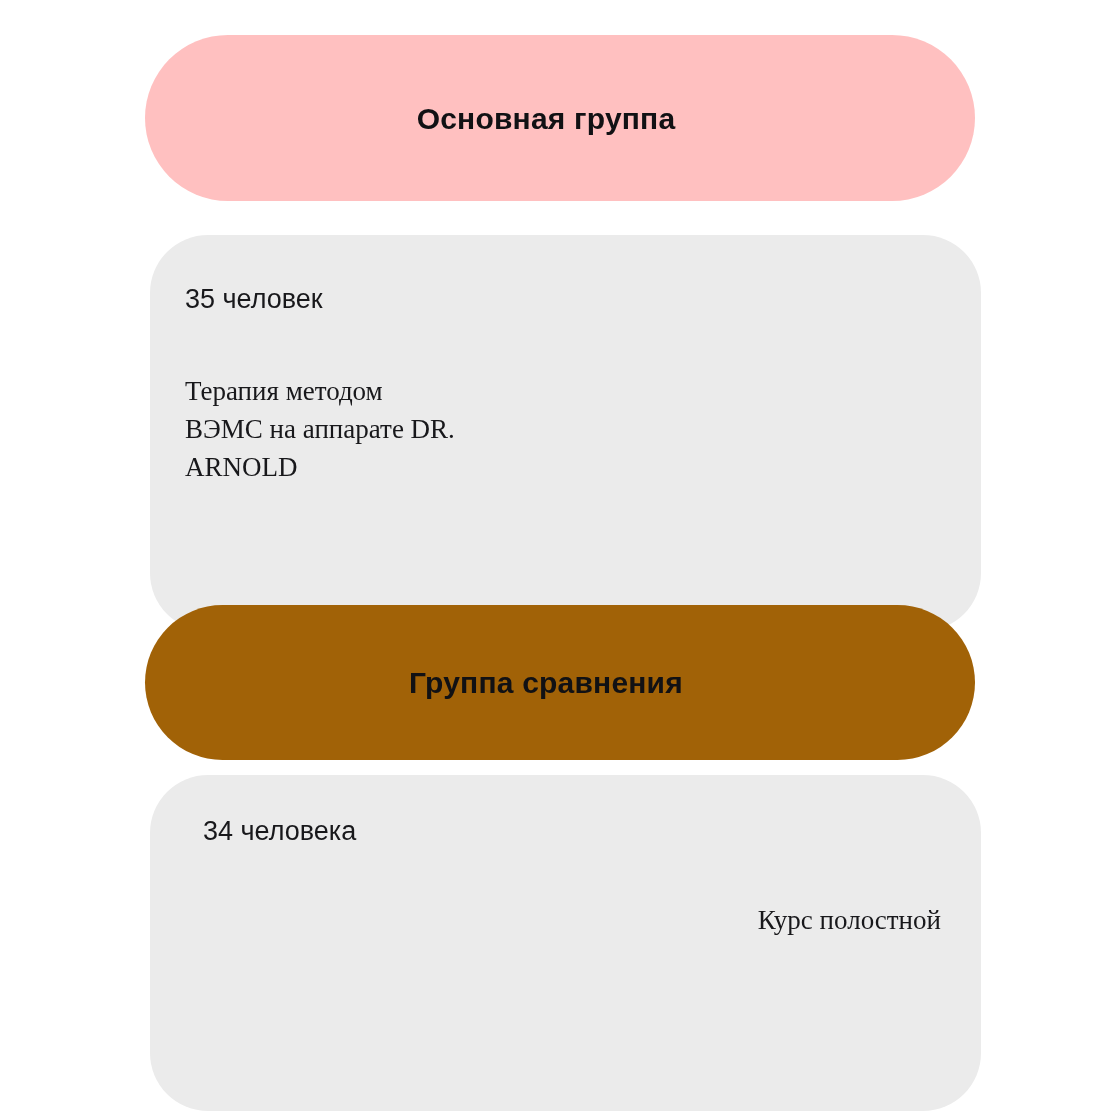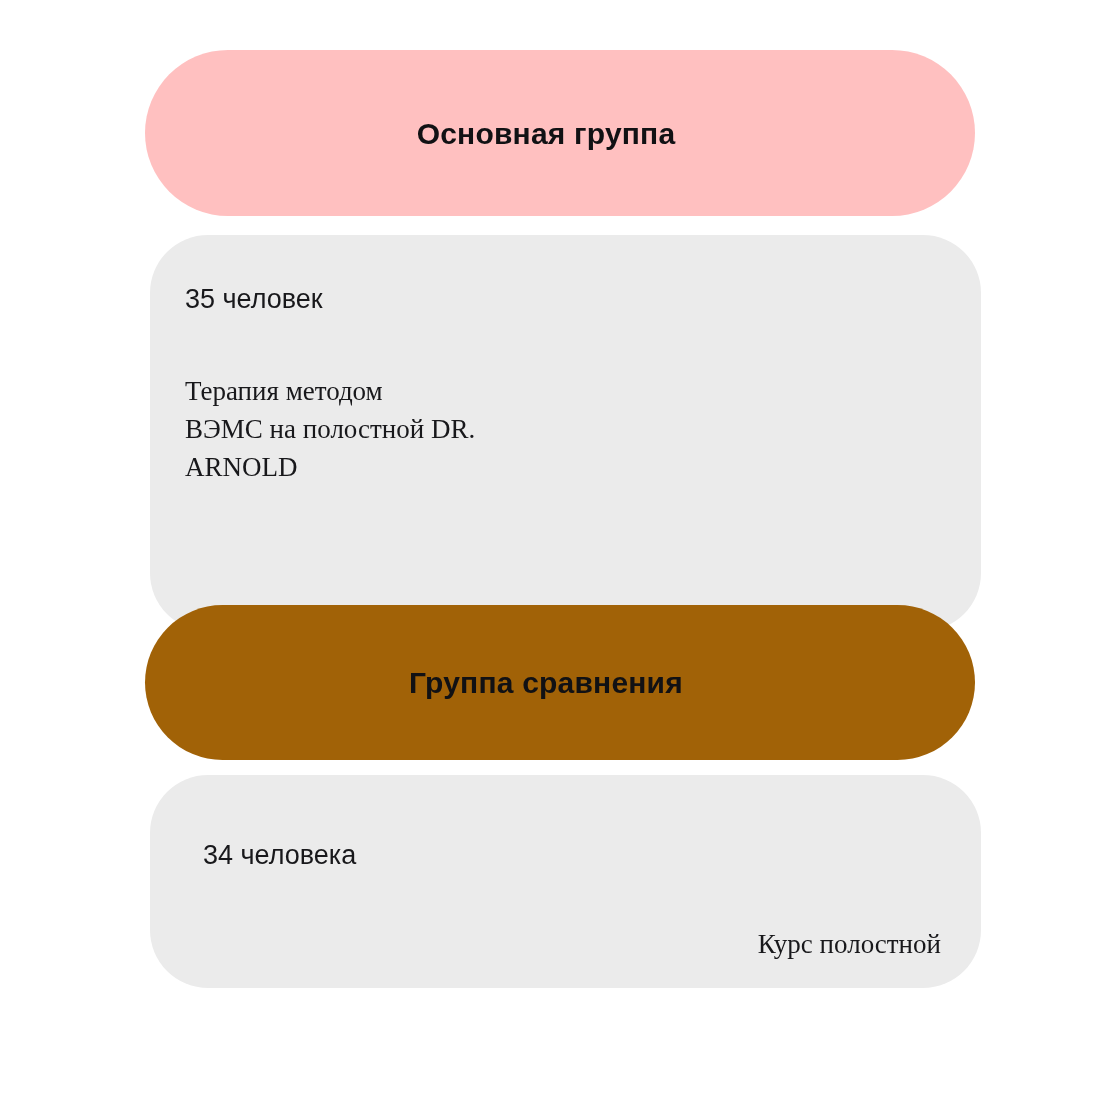--- a/index.html
+++ b/index.html
@@ -40,21 +40,21 @@
     font-weight: bold;
     color: #111114;
     letter-spacing: 0.2px;
     line-height: 1.1;
     text-align: center;
     margin-right: 28px;
     white-space: nowrap;
   }
 
   .banner--primary {
-    top: 50px;
+    top: 35px;
     height: 166px;
     background: #ffc0c0;
     border-radius: 83px;
   }
   .banner--comparison {
     top: 605px;
     height: 155px;
     background: #a16207;
     border-radius: 78px;
   }
@@ -68,22 +68,22 @@
     border-radius: 58px;
     box-sizing: border-box;
   }
   .card--primary {
     top: 235px;
     height: 396px;
     padding: 48px 40px 0 35px;
   }
   .card--comparison {
     top: 775px;
-    height: 213px;
-    padding: 64px 40px 0 53px;
+    height: 336px;
+    padding: 40px 40px 0 53px;
   }
 
   .card-count {
     font-size: 27px;
     font-weight: normal;
     color: #18181b;
     line-height: 1.25;
     margin: 0;
     white-space: nowrap;
   }
@@ -106,21 +106,21 @@
 <div class="canvas">
 
   <div class="banner banner--primary">
     <span class="banner-title">Основная группа</span>
   </div>
 
   <div class="card card--primary">
     <p class="card-count">35 человек</p>
     <p class="card-desc">
       <span class="desc-line">Терапия методом</span>
-      <span class="desc-line">ВЭМС на полостной DR.</span>
+      <span class="desc-line">ВЭМС на аппарате DR.</span>
       <span class="desc-line">ARNOLD</span>
     </p>
   </div>
 
   <div class="banner banner--comparison">
     <span class="banner-title">Группа сравнения</span>
   </div>
 
   <div class="card card--comparison">
     <p class="card-count">34 человека</p>

